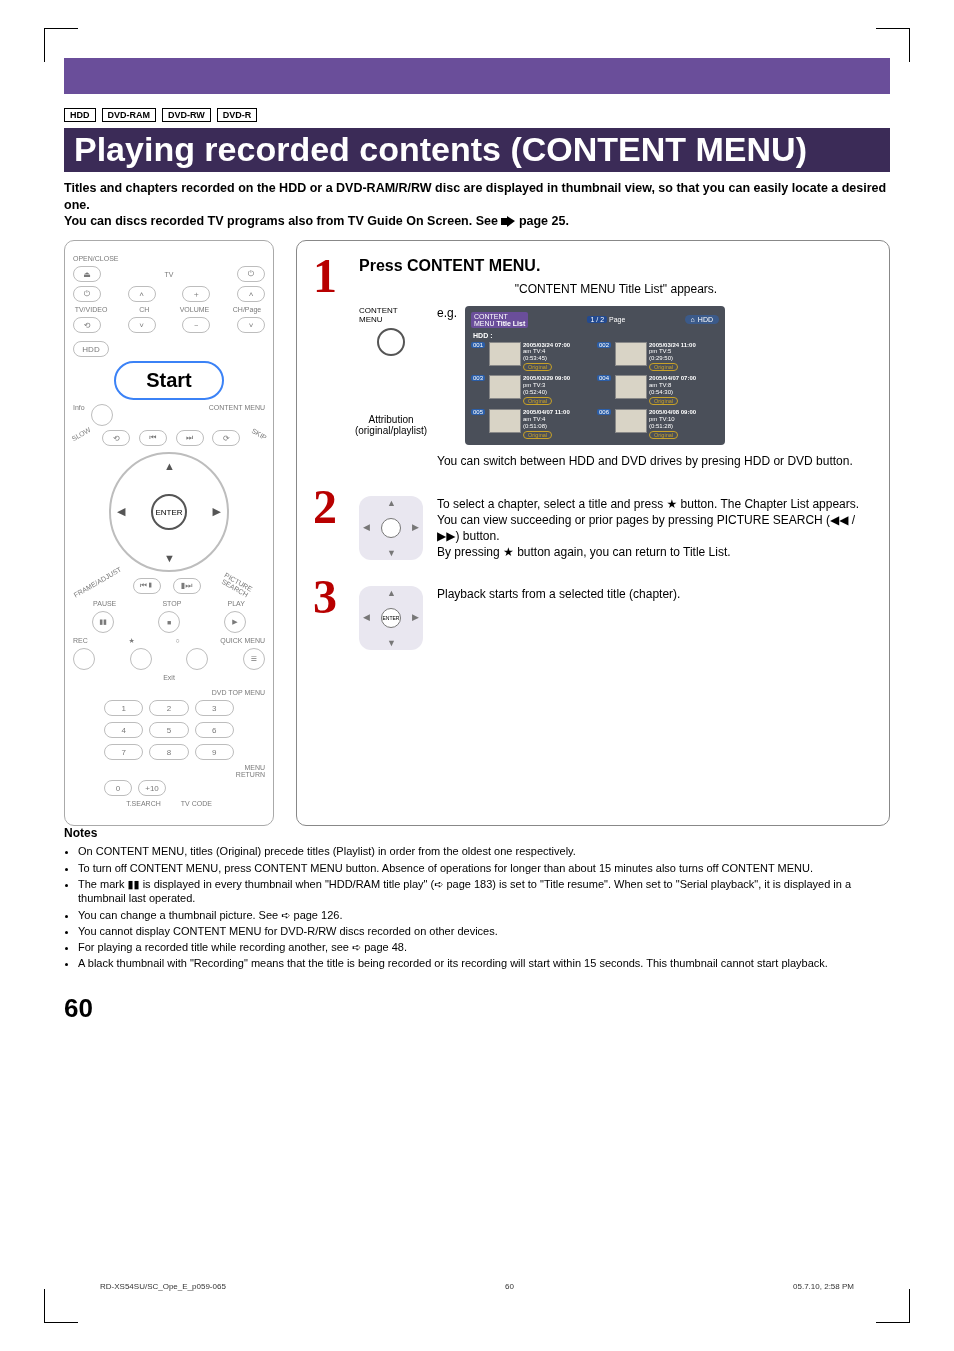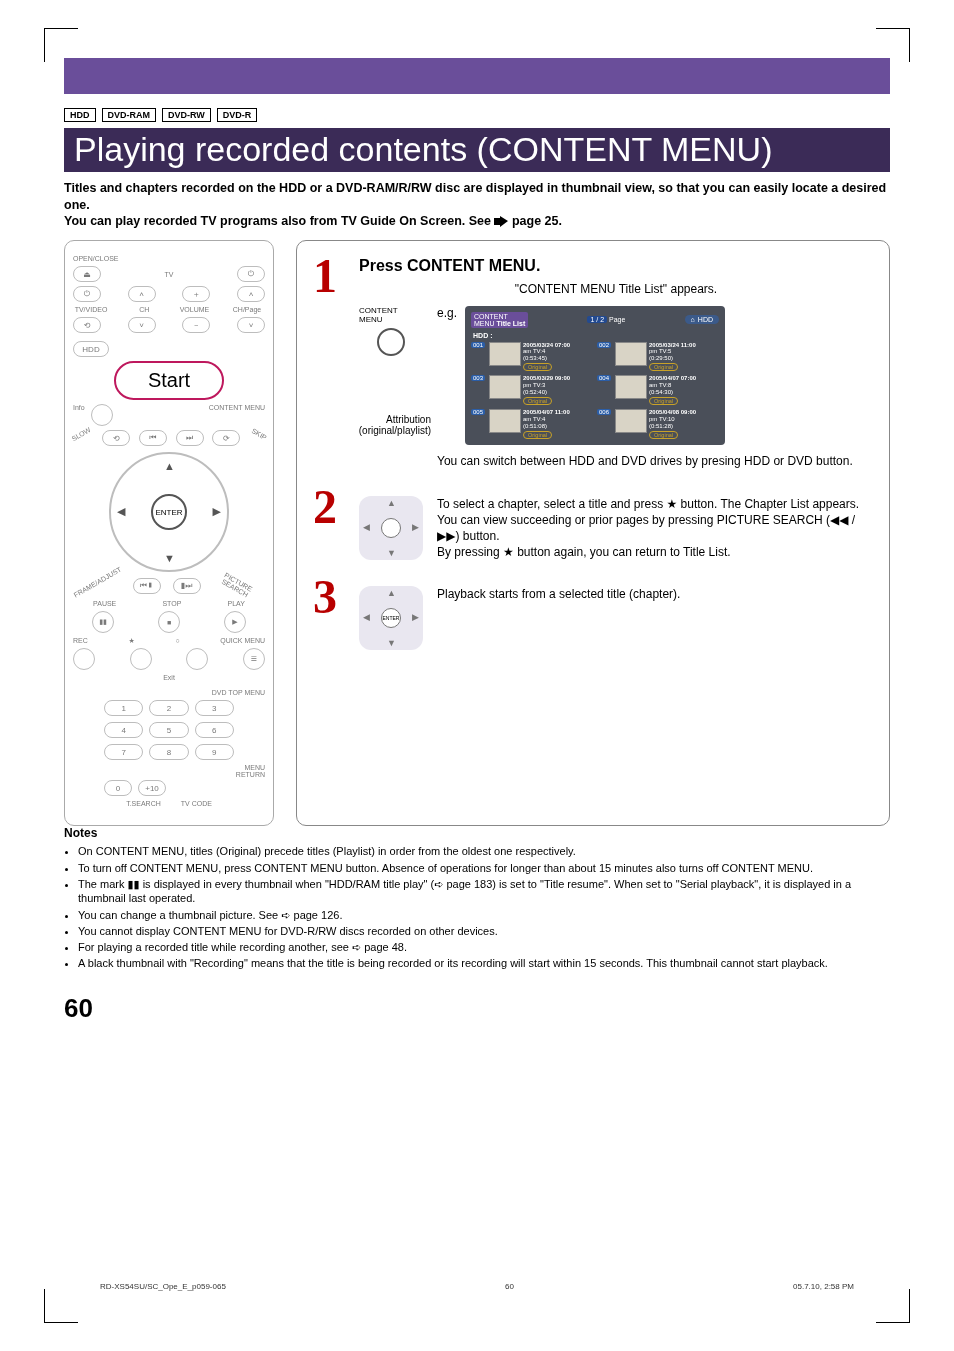--- a/index.html
+++ b/index.html
@@ -22,33 +22,33 @@
   
   .crop{position:absolute;width:34px;height:34px;border-color:#000}
   .crop.tl{top:28px;left:44px;border-top:1px solid #000;border-left:1px solid #000}
   .crop.tr{top:28px;right:44px;border-top:1px solid #000;border-right:1px solid #000}
   .crop.bl{bottom:28px;left:44px;border-bottom:1px solid #000;border-left:1px solid #000}
   .crop.br{bottom:28px;right:44px;border-bottom:1px solid #000;border-right:1px solid #000}
   .topbar{height:36px;background:var(--accent);margin:8px 0 14px 0}
   .section-label{font-weight:700;font-size:12px;margin-bottom:4px}
   .media-tags{display:flex;gap:6px;margin:4px 0 6px 0}
   .media-tag{font-size:9px;font-weight:700;border:1px solid #000;padding:1px 5px}
-  .title-banner{background:var(--accent-dark);color:#fff;padding:4px 10px;font-size:34px;font-weight:400;line-height:1.05;display:flex;align-items:center;white-space:nowrap;overflow:hidden}
+  .title-banner{background:var(--accent-dark);color:#fff;padding:4px 10px;font-size:34px;font-weight:700;line-height:1.05;display:flex;align-items:center;white-space:nowrap;overflow:hidden}
   .intro{font-weight:700;font-size:12.5px;margin:8px 0 6px 0;line-height:1.35}
   .intro .sub{display:block}
   .pagearrow{display:inline-block;vertical-align:-2px}
   .layout{display:flex;gap:22px;margin-top:10px}
   
   .remote-wrap{flex:0 0 210px;border:1px solid #aaa;border-radius:10px;padding:10px 8px 14px 8px;background:#fff}
   .rc-row{display:flex;justify-content:space-between;gap:6px;margin:4px 0;position:relative}
   .rc-label{font-size:7px;color:var(--dgrey);text-align:center;line-height:1}
   .pill{border:1px solid var(--grey);border-radius:10px;height:16px;min-width:28px;display:flex;align-items:center;justify-content:center;font-size:8px;color:var(--dgrey)}
   .pill.lg{min-width:36px}
   .circ{border:1px solid var(--grey);border-radius:50%;width:22px;height:22px;display:flex;align-items:center;justify-content:center;font-size:7px;color:var(--dgrey)}
-  .start-oval{border:2px solid #be185d;border-radius:26px;padding:6px 14px;font-weight:400;font-size:20px;display:flex;align-items:center;justify-content:center;width:110px;margin:4px auto;position:relative;z-index:2;background:#fff}
+  .start-oval{border:2px solid #3b82f6;border-radius:26px;padding:6px 14px;font-weight:700;font-size:20px;display:flex;align-items:center;justify-content:center;width:110px;margin:4px auto;position:relative;z-index:2;background:#fff}
   .rc-section{margin-top:8px}
   .nav-pad{position:relative;width:120px;height:120px;margin:6px auto}
   .nav-pad .ring{position:absolute;inset:0;border:2px solid var(--grey);border-radius:50%}
   .nav-pad .enter{position:absolute;top:42px;left:42px;width:36px;height:36px;border:2px solid #555;border-radius:50%;display:flex;align-items:center;justify-content:center;font-size:8px}
   .nav-pad .arr{position:absolute;font-size:11px;color:#555}
   .nav-pad .arr.u{top:8px;left:55px}
   .nav-pad .arr.d{bottom:8px;left:55px}
   .nav-pad .arr.l{left:8px;top:53px}
   .nav-pad .arr.r{right:8px;top:53px}
   .tiny{font-size:7px;color:var(--dgrey);text-align:center}
@@ -116,21 +116,21 @@
     <span class="media-tag">DVD-R</span>
   </div>
 
   <div class="title-banner">
     <span>Playing recorded contents (CONTENT MENU)</span>
   </div>
 
   <p class="intro">
     <span>Titles and chapters recorded on the HDD or a DVD-RAM/R/RW disc are displayed in thumbnail view, so that you can easily locate a desired one.</span>
     <span class="sub">
-      <span>You can play recorded TV programs also from TV Guide On Screen. See </span>
+      <span>You can discs recorded TV programs also from TV Guide On Screen. See </span>
       <svg class="pagearrow" width="14" height="11">
           <polygon points="0,2 6,2 6,0 14,5 6,11 6,9 0,9" fill="#000"></polygon>
         </svg>
       <span>page 25.</span>
     </span>
   </p>
 
   <div class="layout">
 
     <div class="remote-wrap">
@@ -251,21 +251,21 @@
       <div class="step">
         <div class="step-num">1</div>
         <div class="step-body">
           <div class="step-title">Press CONTENT MENU.</div>
           <div class="step-desc" style="text-align:center">"CONTENT MENU Title List" appears.</div>
           <div class="step-sub">
             <div class="btn-icon">
               <span class="lbl">CONTENT MENU</span>
               <div class="btn-round"></div>
               <div style="height:50px"></div>
-              <span class="callout" style="white-space:pre-line;text-align:right;width:80px">Attribution
+              <span class="callout" style="white-space:pre-line;text-align:center;width:80px">Attribution
 (original/playlist)</span>
             </div>
             <div style="flex:1">
               <div style="display:flex;gap:8px;align-items:flex-start">
                 <span style="font-size:12px">e.g.</span>
 
                 <div class="osd">
                   <div class="osd-head">
                     <span class="left" style="white-space:pre-line"><span>CONTENT
 MENU</span> <b>Title List</b></span>

